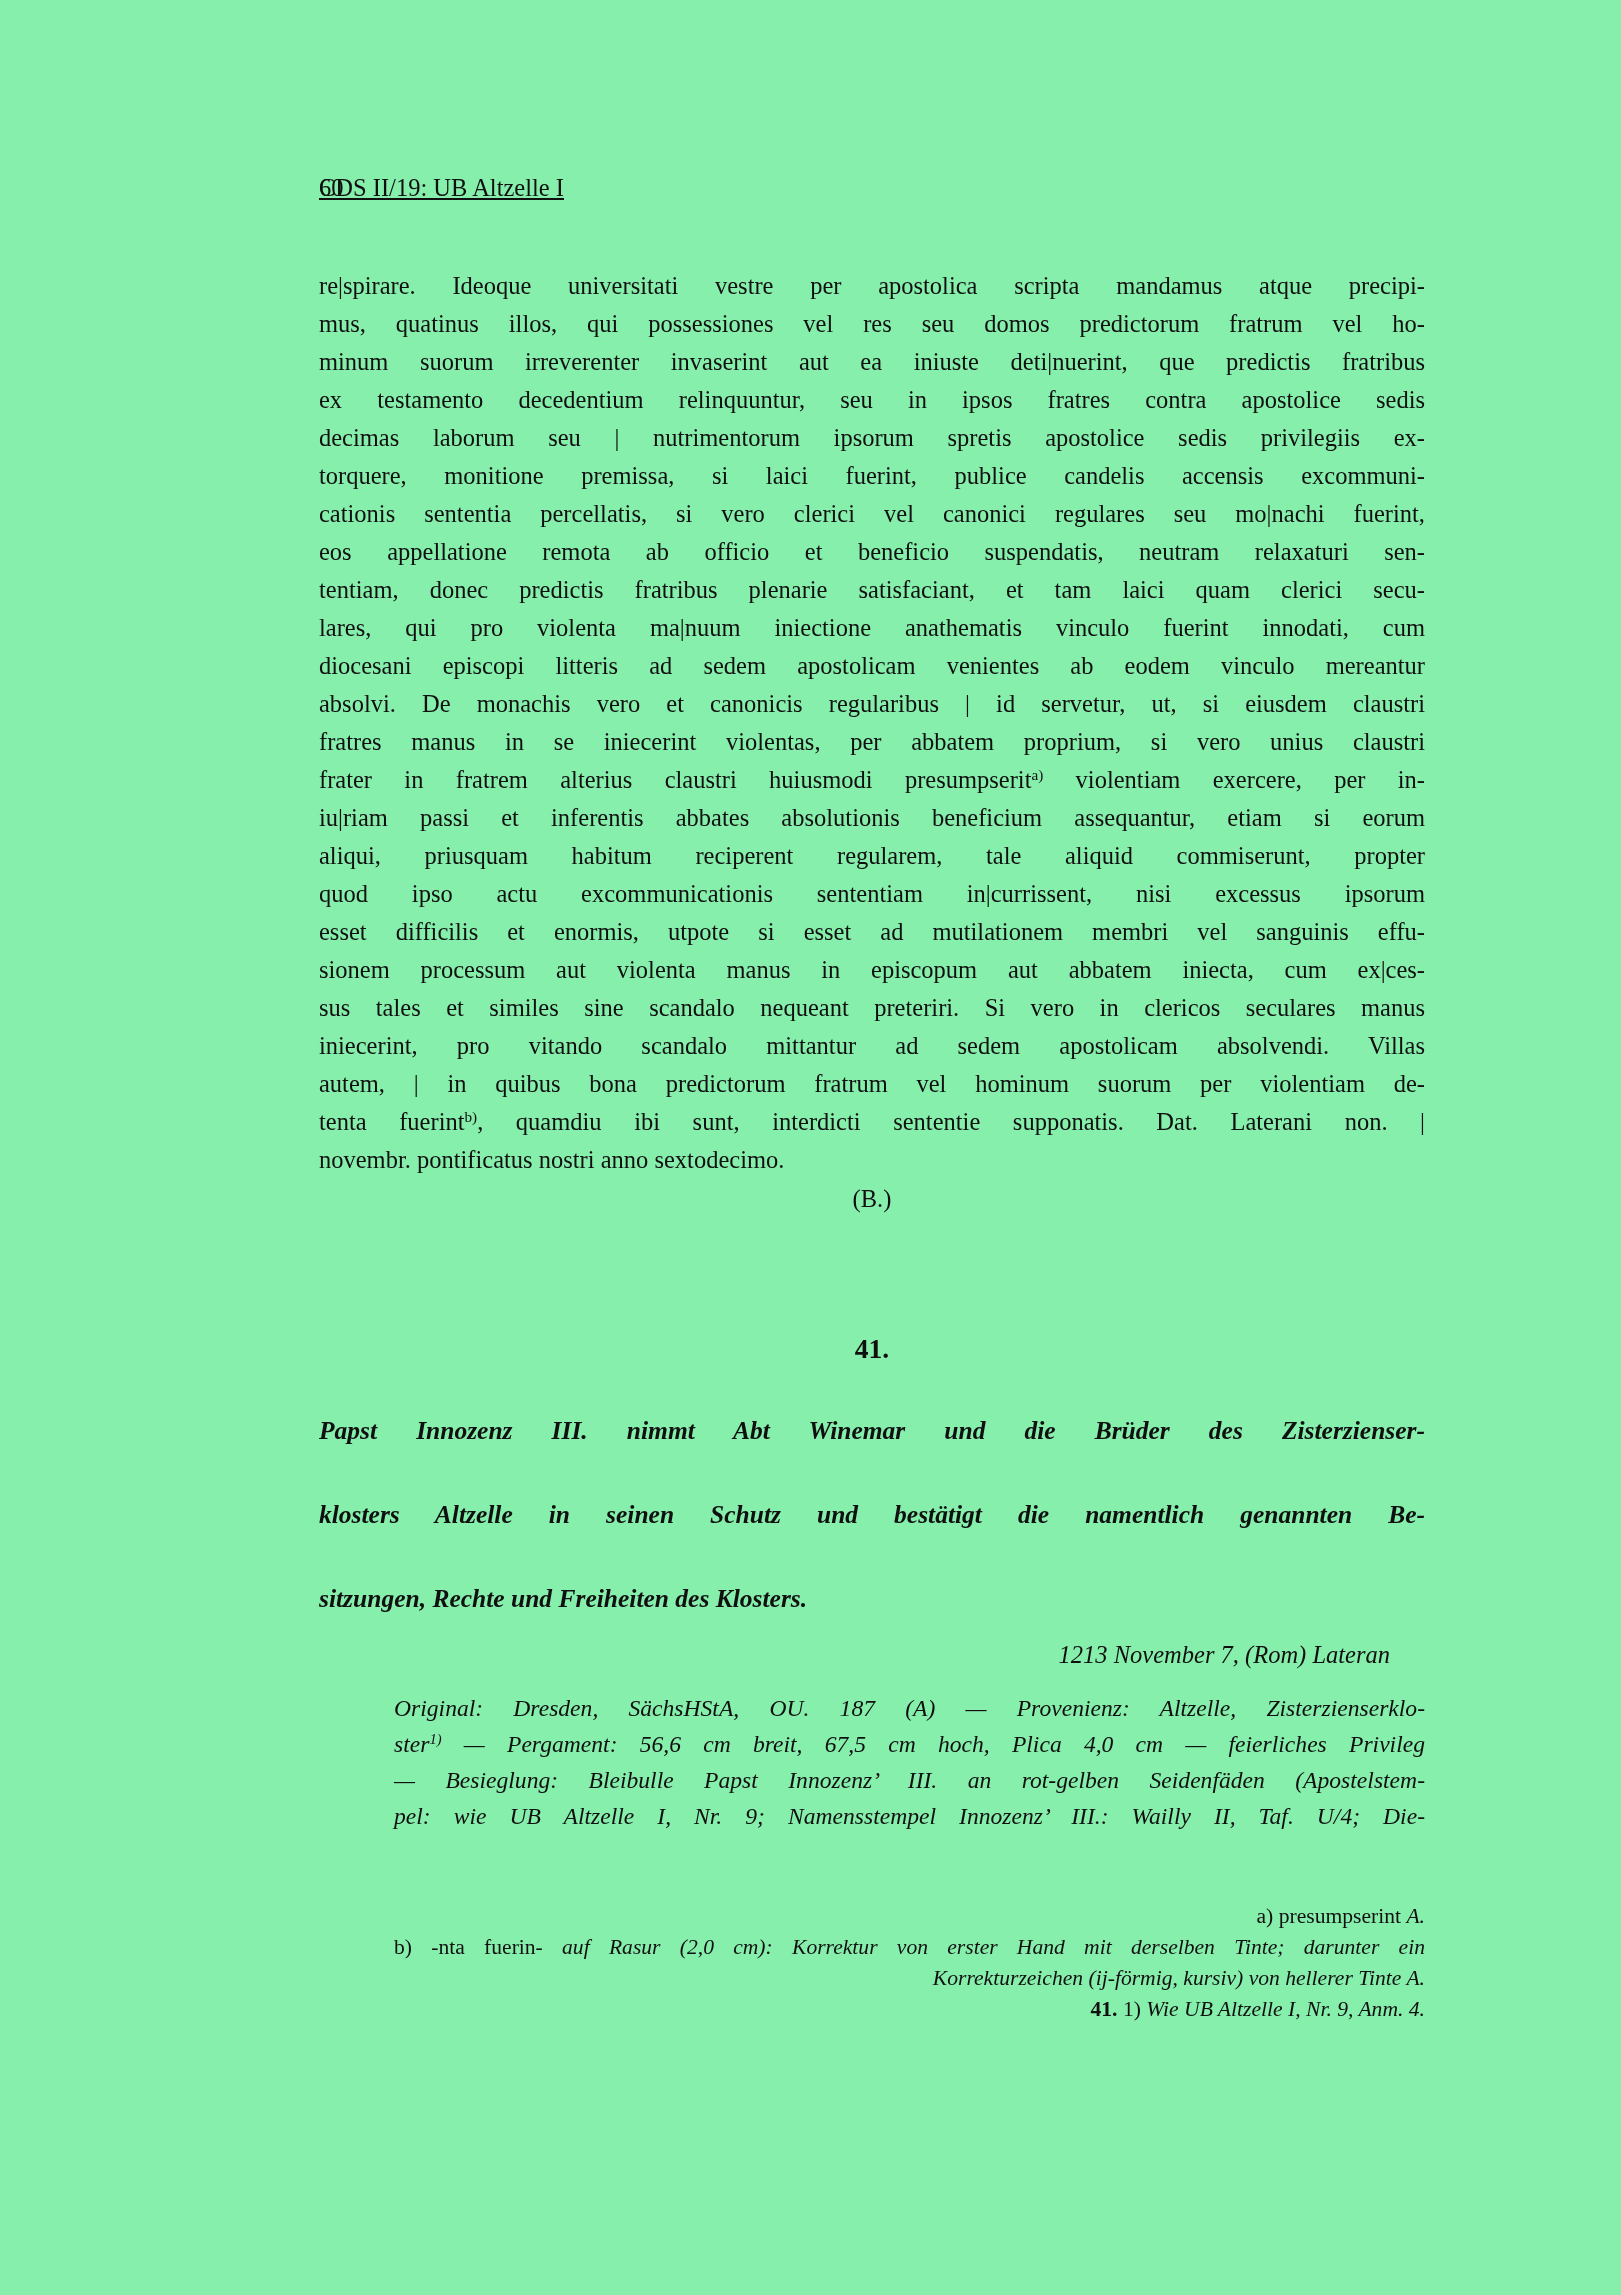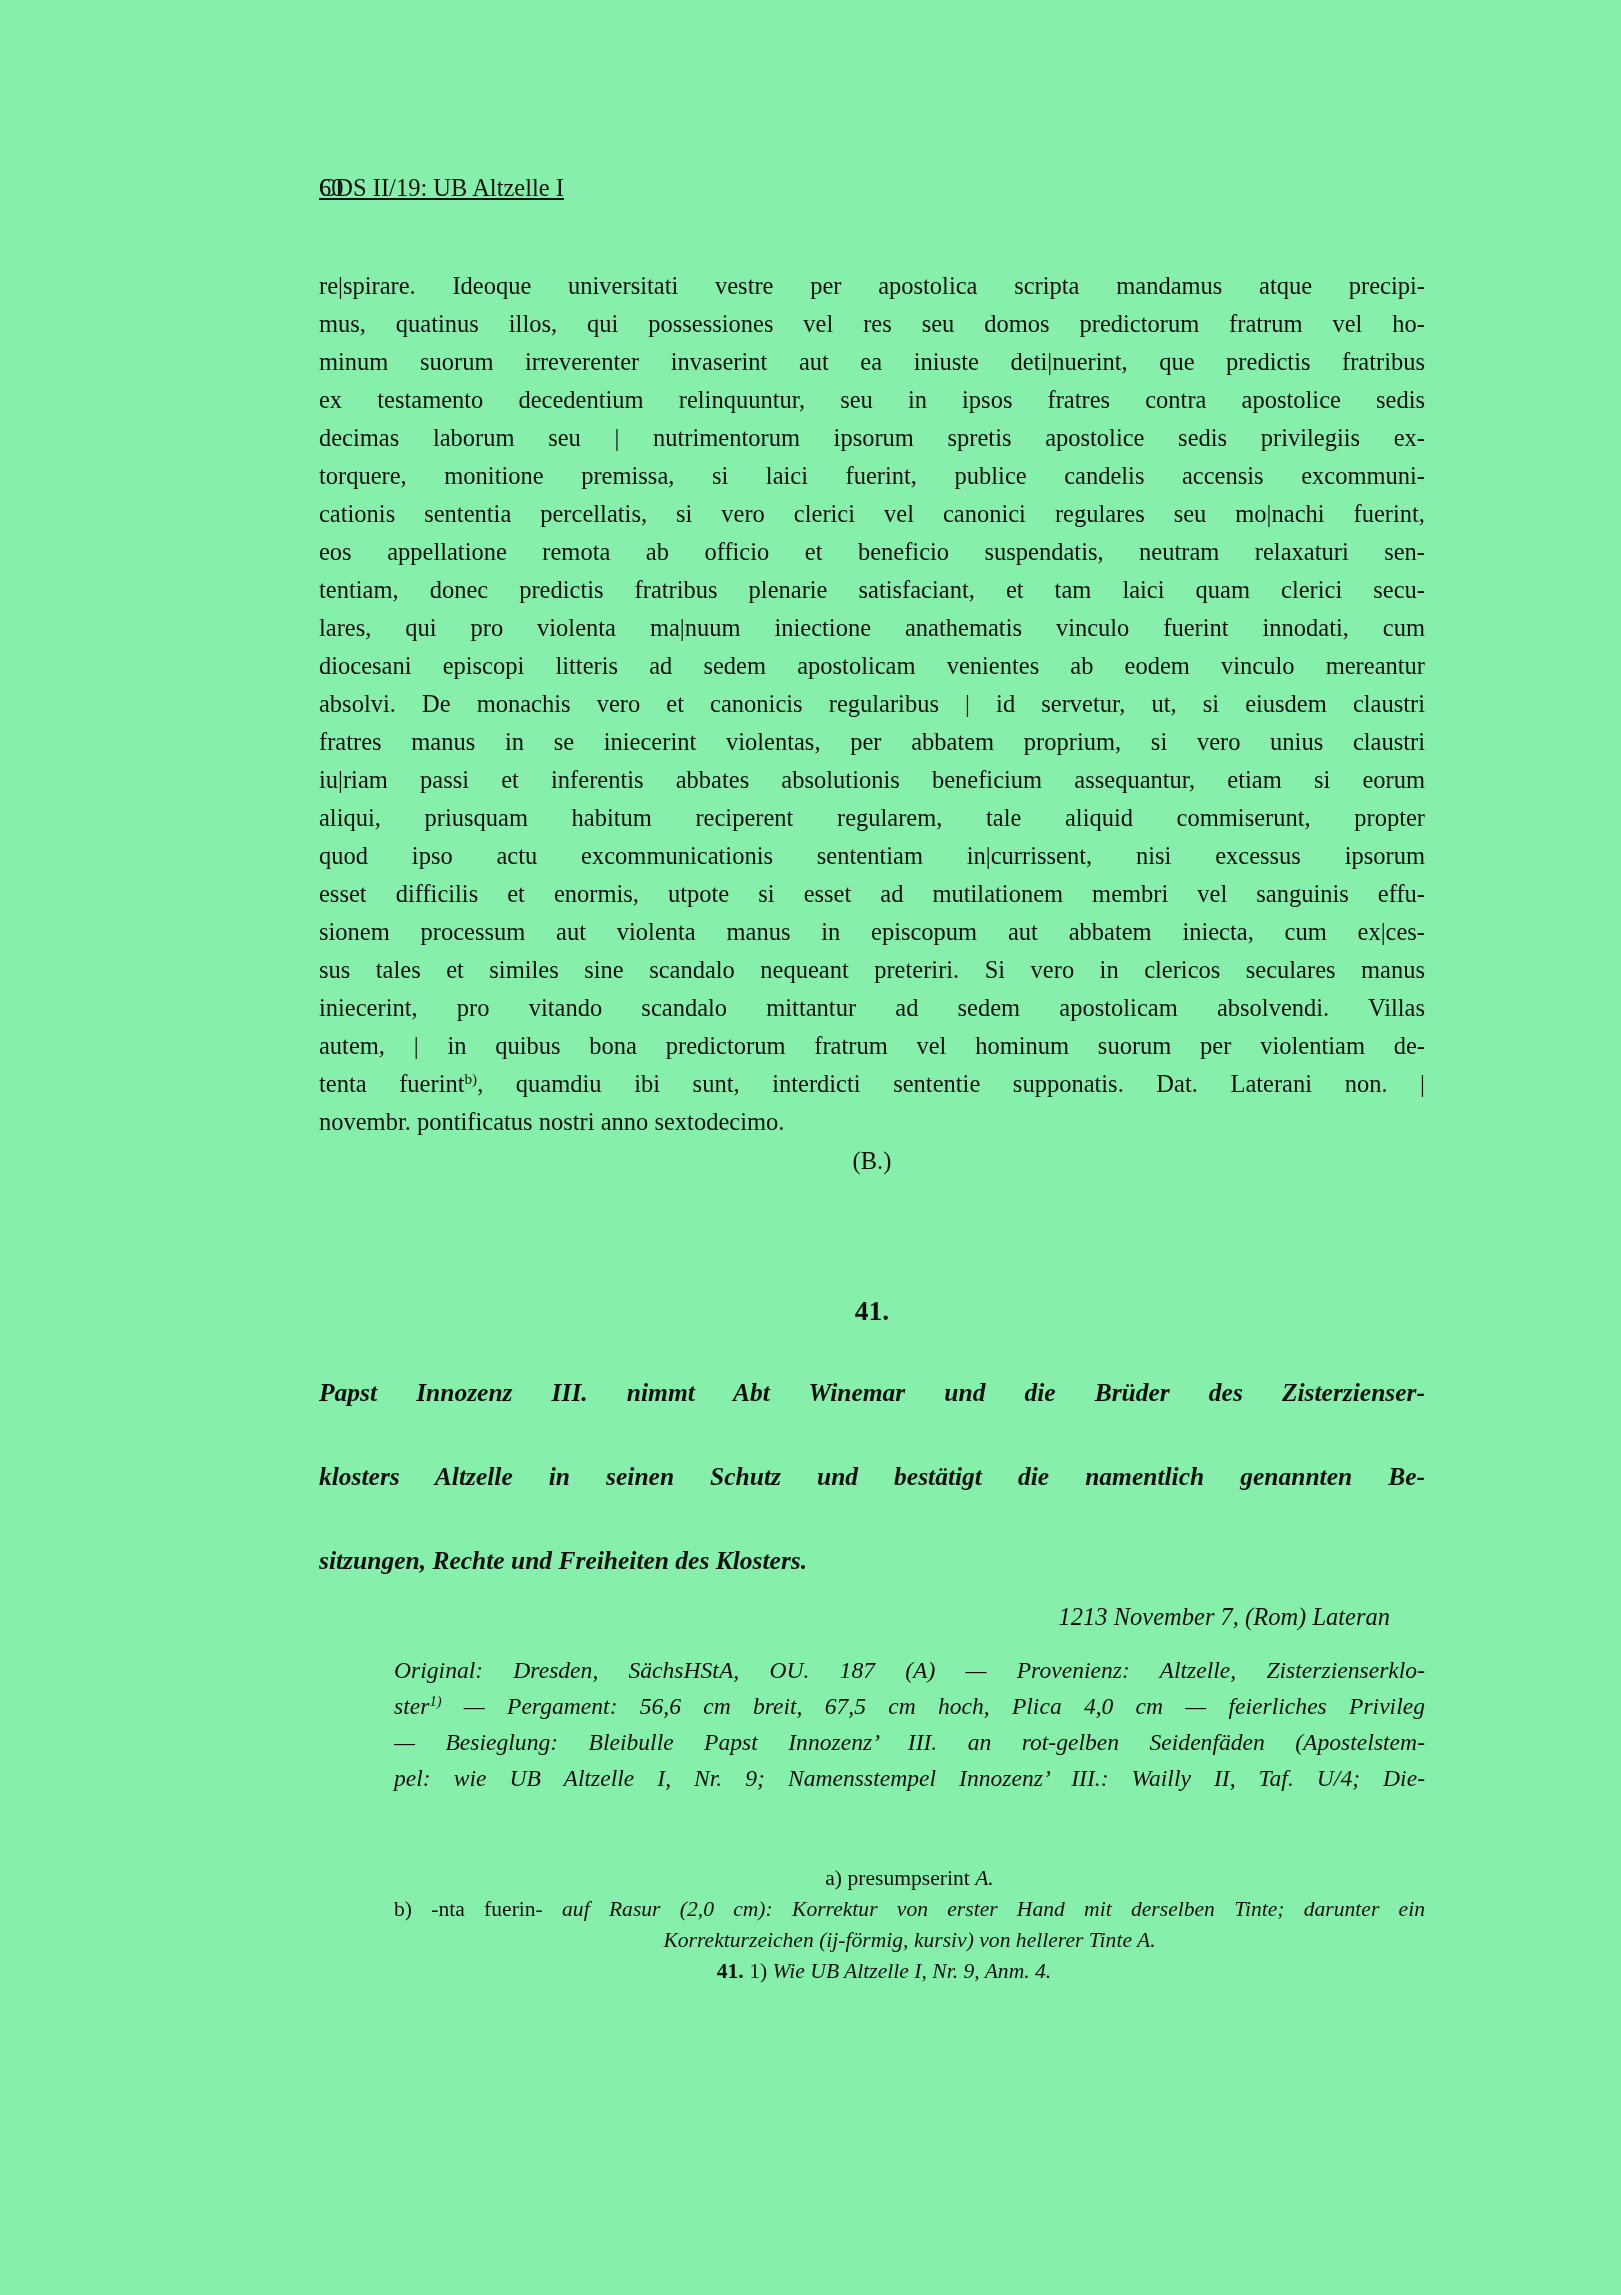--- a/index.html
+++ b/index.html
@@ -29,21 +29,21 @@
   .entry-heading { margin-top: 31px; font-size: 25.5px; font-weight: bold; font-style: italic; line-height: 38px; }
   .heading-line { text-align: justify; text-align-last: justify; margin-top: 46px; }
   .entry-heading .heading-line:last-child { text-align: left; text-align-last: left; }
 
   .dateline { margin-top: 21.6px; font-size: 24.5px; font-style: italic; text-align: right; padding-right: 35px; line-height: 30px; }
 
   .entry-description { margin-top: 20px; margin-left: 75px; font-size: 23.6px; font-style: italic; line-height: 36px; }
   .desc-line { text-align: justify; text-align-last: justify; }
 
   .footnotes { margin-top: 67px; margin-left: 75px; font-size: 21.6px; line-height: 31px; }
-  .fn-line { text-align: center; }
+  .fn-line { text-align: right; }
   .fn-line.justify { text-align: justify; text-align-last: justify; }
   .fn-line.outdent { margin-left: -51px; }
 
   .it { font-style: italic; }
   .bd { font-weight: bold; font-style: normal; }
   sup { font-size: 0.62em; line-height: 0; position: relative; top: -0.5em; vertical-align: baseline; }
 </style>
 </head>
 <body>
 
@@ -62,20 +62,21 @@
         <div class="body-line">ex testamento decedentium relinquuntur, seu in ipsos fratres contra apostolice sedis</div>
         <div class="body-line">decimas laborum seu | nutrimentorum ipsorum spretis apostolice sedis privilegiis ex-</div>
         <div class="body-line">torquere, monitione premissa, si laici fuerint, publice candelis accensis excommuni-</div>
         <div class="body-line">cationis sententia percellatis, si vero clerici vel canonici regulares seu mo|nachi fuerint,</div>
         <div class="body-line">eos appellatione remota ab officio et beneficio suspendatis, neutram relaxaturi sen-</div>
         <div class="body-line">tentiam, donec predictis fratribus plenarie satisfaciant, et tam laici quam clerici secu-</div>
         <div class="body-line">lares, qui pro violenta ma|nuum iniectione anathematis vinculo fuerint innodati, cum</div>
         <div class="body-line">diocesani episcopi litteris ad sedem apostolicam venientes ab eodem vinculo mereantur</div>
         <div class="body-line">absolvi. De monachis vero et canonicis regularibus | id servetur, ut, si eiusdem claustri</div>
         <div class="body-line">fratres manus in se iniecerint violentas, per abbatem proprium, si vero unius claustri</div>
+        <div class="body-line">frater in fratrem alterius claustri huiusmodi presumpserit<sup>a)</sup> violentiam exercere, per in-</div>
         <div class="body-line">iu|riam passi et inferentis abbates absolutionis beneficium assequantur, etiam si eorum</div>
         <div class="body-line">aliqui, priusquam habitum reciperent regularem, tale aliquid commiserunt, propter</div>
         <div class="body-line">quod ipso actu excommunicationis sententiam in|currissent, nisi excessus ipsorum</div>
         <div class="body-line">esset difficilis et enormis, utpote si esset ad mutilationem membri vel sanguinis effu-</div>
         <div class="body-line">sionem processum aut violenta manus in episcopum aut abbatem iniecta, cum ex|ces-</div>
         <div class="body-line">sus tales et similes sine scandalo nequeant preteriri. Si vero in clericos seculares manus</div>
         <div class="body-line">iniecerint, pro vitando scandalo mittantur ad sedem apostolicam absolvendi. Villas</div>
         <div class="body-line">autem, | in quibus bona predictorum fratrum vel hominum suorum per violentiam de-</div>
         <div class="body-line">tenta fuerint<sup>b)</sup>, quamdiu ibi sunt, interdicti sententie supponatis. Dat. Laterani non. |</div>
         <div class="body-line">novembr. pontificatus nostri anno sextodecimo.</div>

